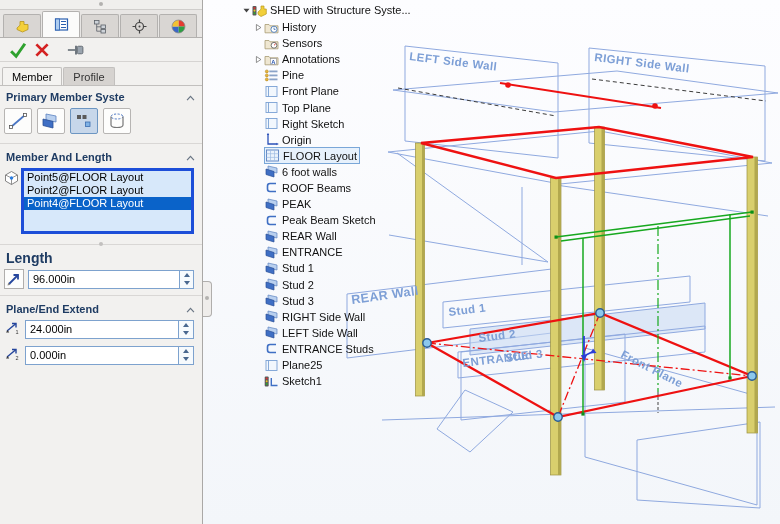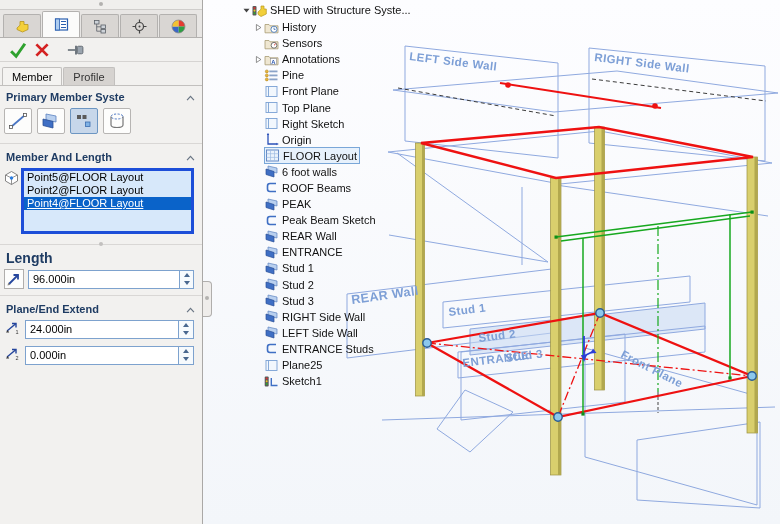--- a/index.html
+++ b/index.html
@@ -43,21 +43,21 @@
   .divider i{position:absolute;left:50%;top:-2px;width:4px;height:4px;border-radius:50%;background:#c2c0be;transform:translateX(-50%);}
   .mt-row{display:flex;gap:5px;padding:3px 0 7px 4px;}
   .mt-btn{width:28px;height:26px;background:#fdfdfc;border:1px solid #b7b5b3;border-radius:2px;display:flex;align-items:center;justify-content:center;box-sizing:border-box;}
   .mt-btn.selected{background:#c7d7ea;border-color:#6d96c2;}
   .mt-btn svg{width:22px;height:20px;}
   .pts-row{display:flex;padding:3px 8px 8px 4px;}
   .pts-icon{width:17px;flex:0 0 17px;margin-top:2px;}
   .pts-icon svg{width:15px;height:15px;}
   .listbox{flex:1;height:60px;background:#d7e8fa;border:3px solid #1d4ed8;font-size:11px;overflow:hidden;}
   .lb-item{height:13px;line-height:13px;padding:0 3px;color:#000;}
-  .lb-item.selected{background:#0a63c9;color:#fff;text-decoration:underline;}
+  .lb-item.selected{background:#0a63c9;color:#fff;}
   .sub-label{font-size:14px;font-weight:bold;color:#1f3c63;padding:3px 6px 1px;}
   .in-row{display:flex;align-items:center;padding:2px 8px 4px 4px;}
   .row-icon{width:20px;height:20px;flex:0 0 20px;margin-right:4px;}
   .row-icon svg{width:20px;height:20px;}
   .row-icon.small{width:17px;flex-basis:17px;}
   .row-icon.small svg{width:16px;height:16px;}
   .txt{flex:1;height:19px;border:1px solid #7da2ce;background:#fff;font-size:11px;font-family:"Liberation Sans",sans-serif;padding:0 4px;box-sizing:border-box;color:#000;}
   .spin{width:15px;height:19px;border:1px solid #7da2ce;border-left:none;background:#f6fafd;display:flex;flex-direction:column;box-sizing:border-box;}
   .spin span{flex:1;display:flex;align-items:center;justify-content:center;}
   .tri-up{width:0;height:0;border-left:3px solid transparent;border-right:3px solid transparent;border-bottom:4px solid #49688f;}

